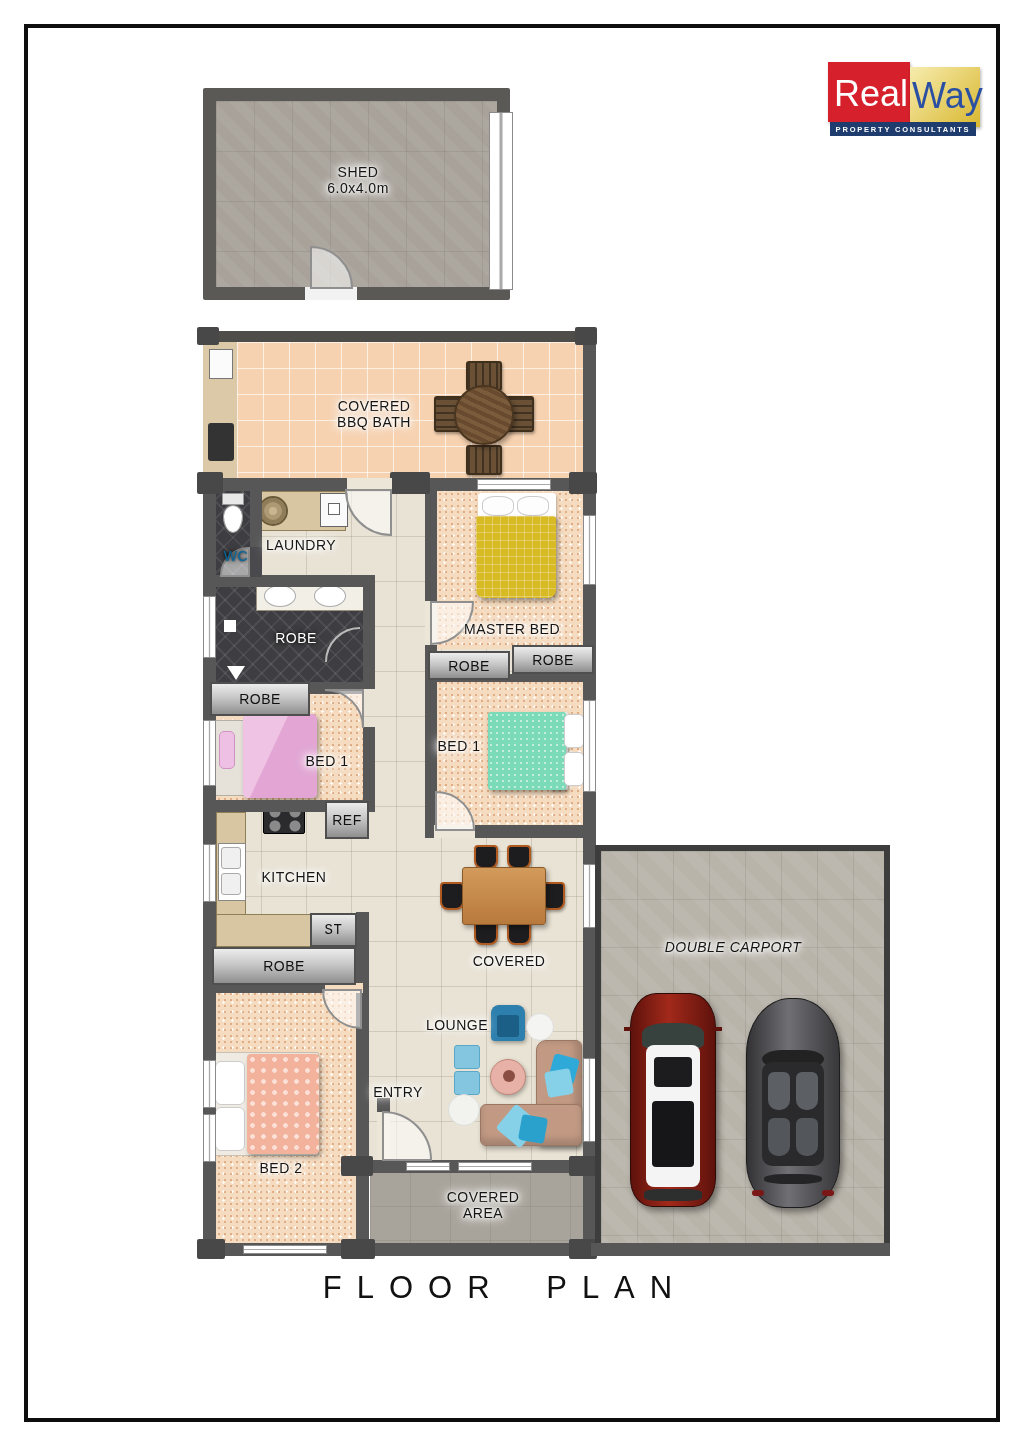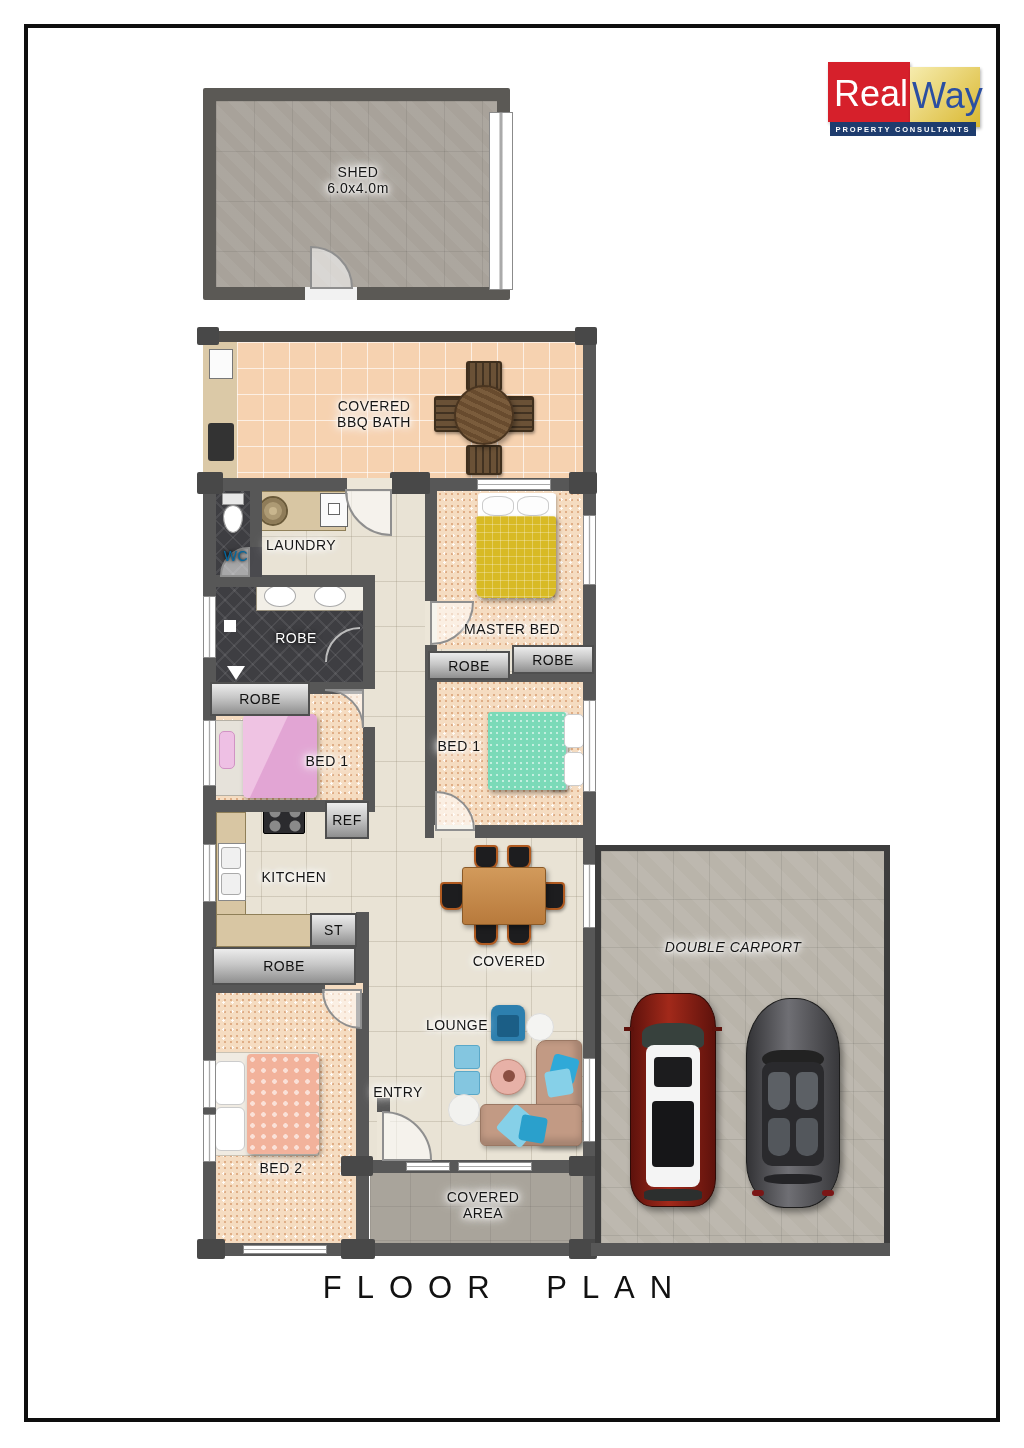--- a/index.html
+++ b/index.html
@@ -215,21 +215,21 @@
     </div>
   <div class="abs robe" style="left:428px;top:651px;width:82px;height:29px;">
       <span>ROBE</span>
     </div>
   <div class="abs robe" style="left:512px;top:645px;width:82px;height:29px;">
       <span>ROBE</span>
     </div>
   <div class="abs robe" style="left:325px;top:801px;width:44px;height:38px;">
       <span>REF</span>
     </div>
-  <div class="abs robe" style="left:310px;top:913px;width:47px;height:34px;">
+  <div class="abs robe" style="left:310px;top:913px;width:47px;height:34px;font-family:Liberation Mono, monospace;">
       <span>ST</span>
     </div>
   <div class="abs robe" style="left:212px;top:947px;width:144px;height:38px;">
       <span>ROBE</span>
     </div>
 
   <div class="abs conc-carport" style="left:595px;top:845px;width:295px;height:411px;border:6px solid #3d3d3d;"></div>
   <div class="abs wall" style="left:591px;top:1243px;width:299px;height:13px;"></div>
 
   <div class="abs" style="left:630px;top:993px;width:86px;height:214px;">

